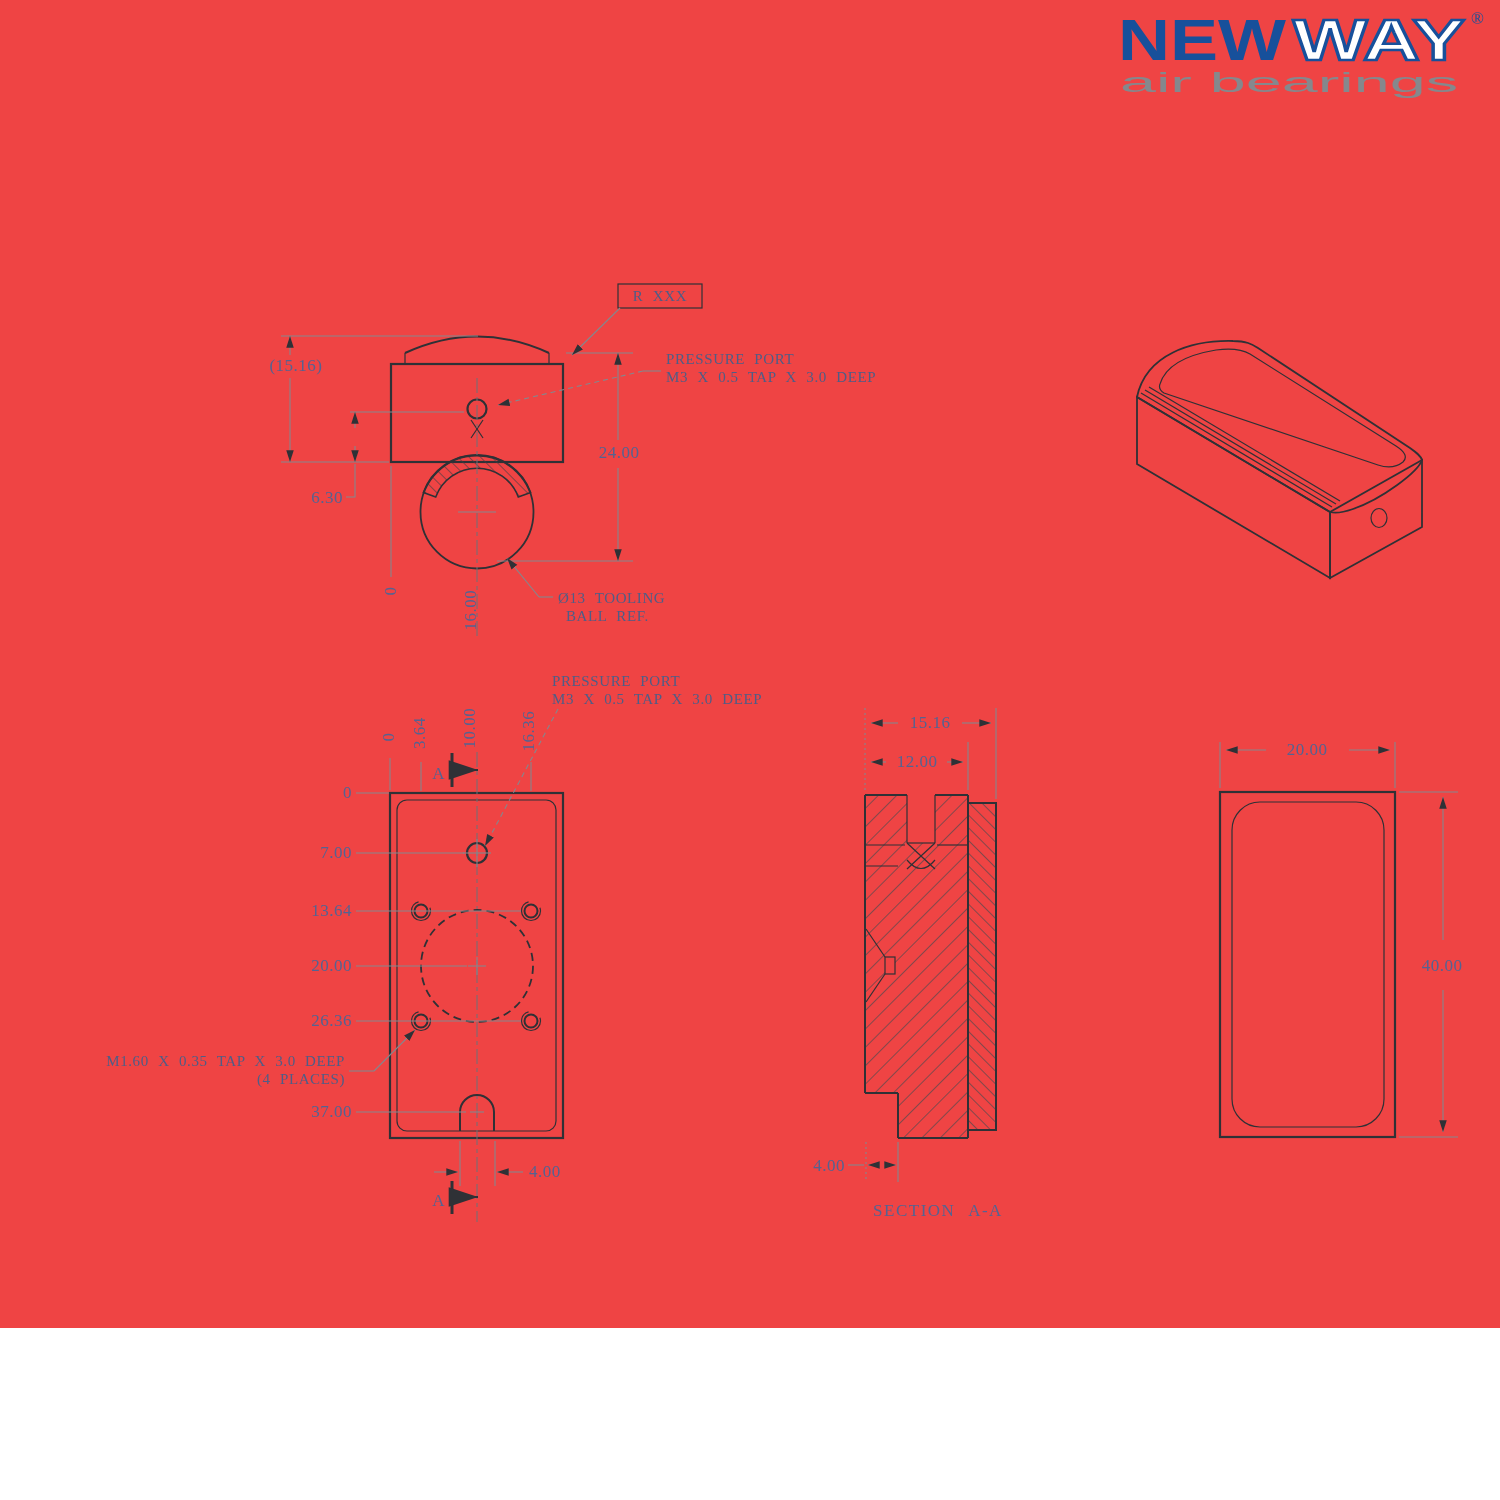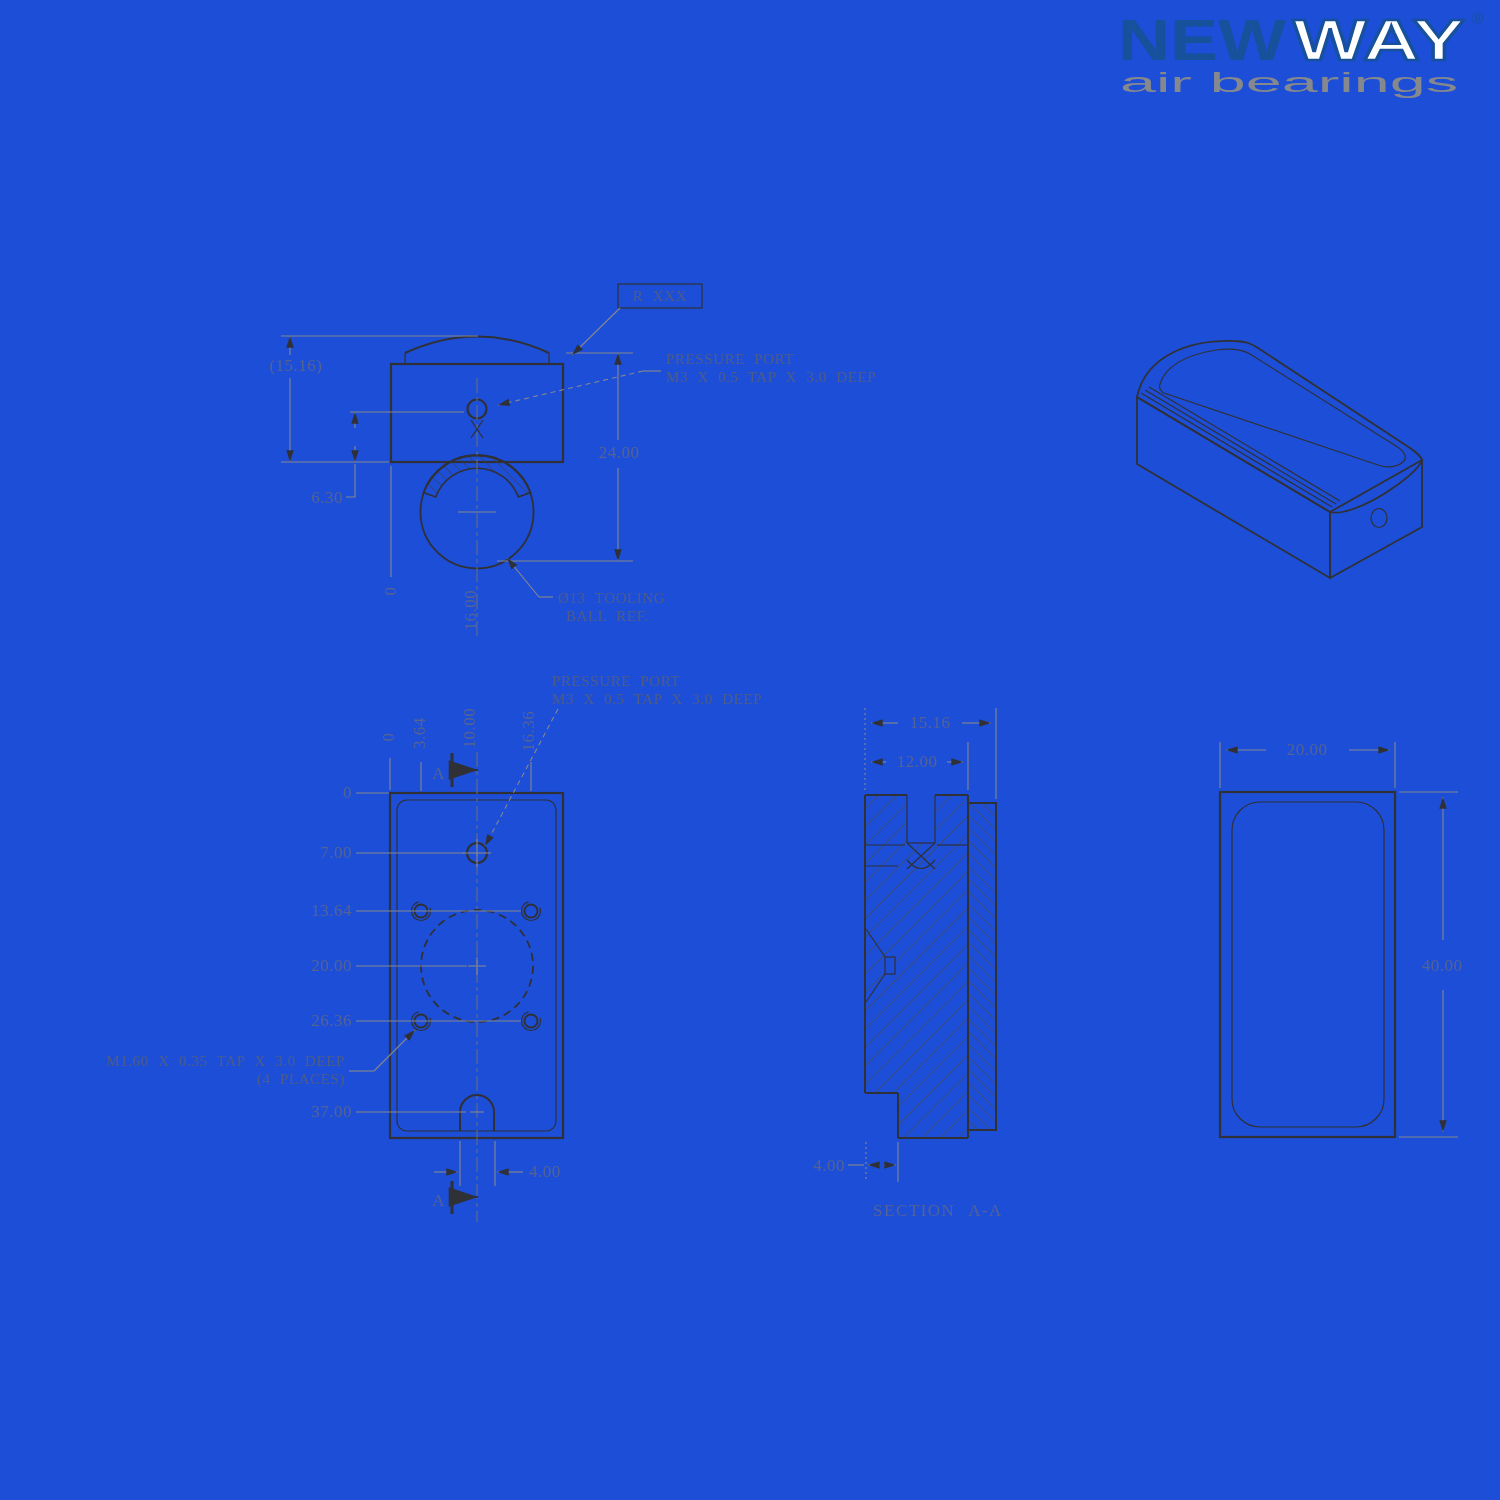--- a/index.html
+++ b/index.html
@@ -1,16 +1,16 @@
 <!DOCTYPE html>
 <html><head>
 <meta charset="utf-8">
 <style>
   html,body{margin:0;padding:0;background:#ffffff;}
-  .stage{position:relative;width:1500px;height:1500px;background:#1d4ed8;overflow:hidden;}
+  .stage{position:relative;width:1500px;height:1328px;background:#ef4444;overflow:hidden;}
   svg{position:absolute;left:0;top:0;}
   text{font-family:"Liberation Serif","DejaVu Serif",serif;}
   .dimtxt{fill:#546392;font-size:17px;letter-spacing:.5px;}
   .calltxt{fill:#4e5d87;font-size:15px;letter-spacing:.6px;word-spacing:5px;}
   .sectxt{fill:#546392;font-size:17px;letter-spacing:1.5px;word-spacing:8px;}
   .geo{stroke:#2f3136;fill:none;}
   .thin{stroke:#2f3136;stroke-width:1.2;fill:none;}
   .dimln{stroke:#85878d;stroke-width:1.1;fill:none;}
   .ctr{stroke:#6f7177;stroke-width:1;fill:none;stroke-dasharray:15 4 4 4;}
   .logo-solid{fill:#17509b;font-family:"Liberation Sans","DejaVu Sans",sans-serif;font-weight:800;}

